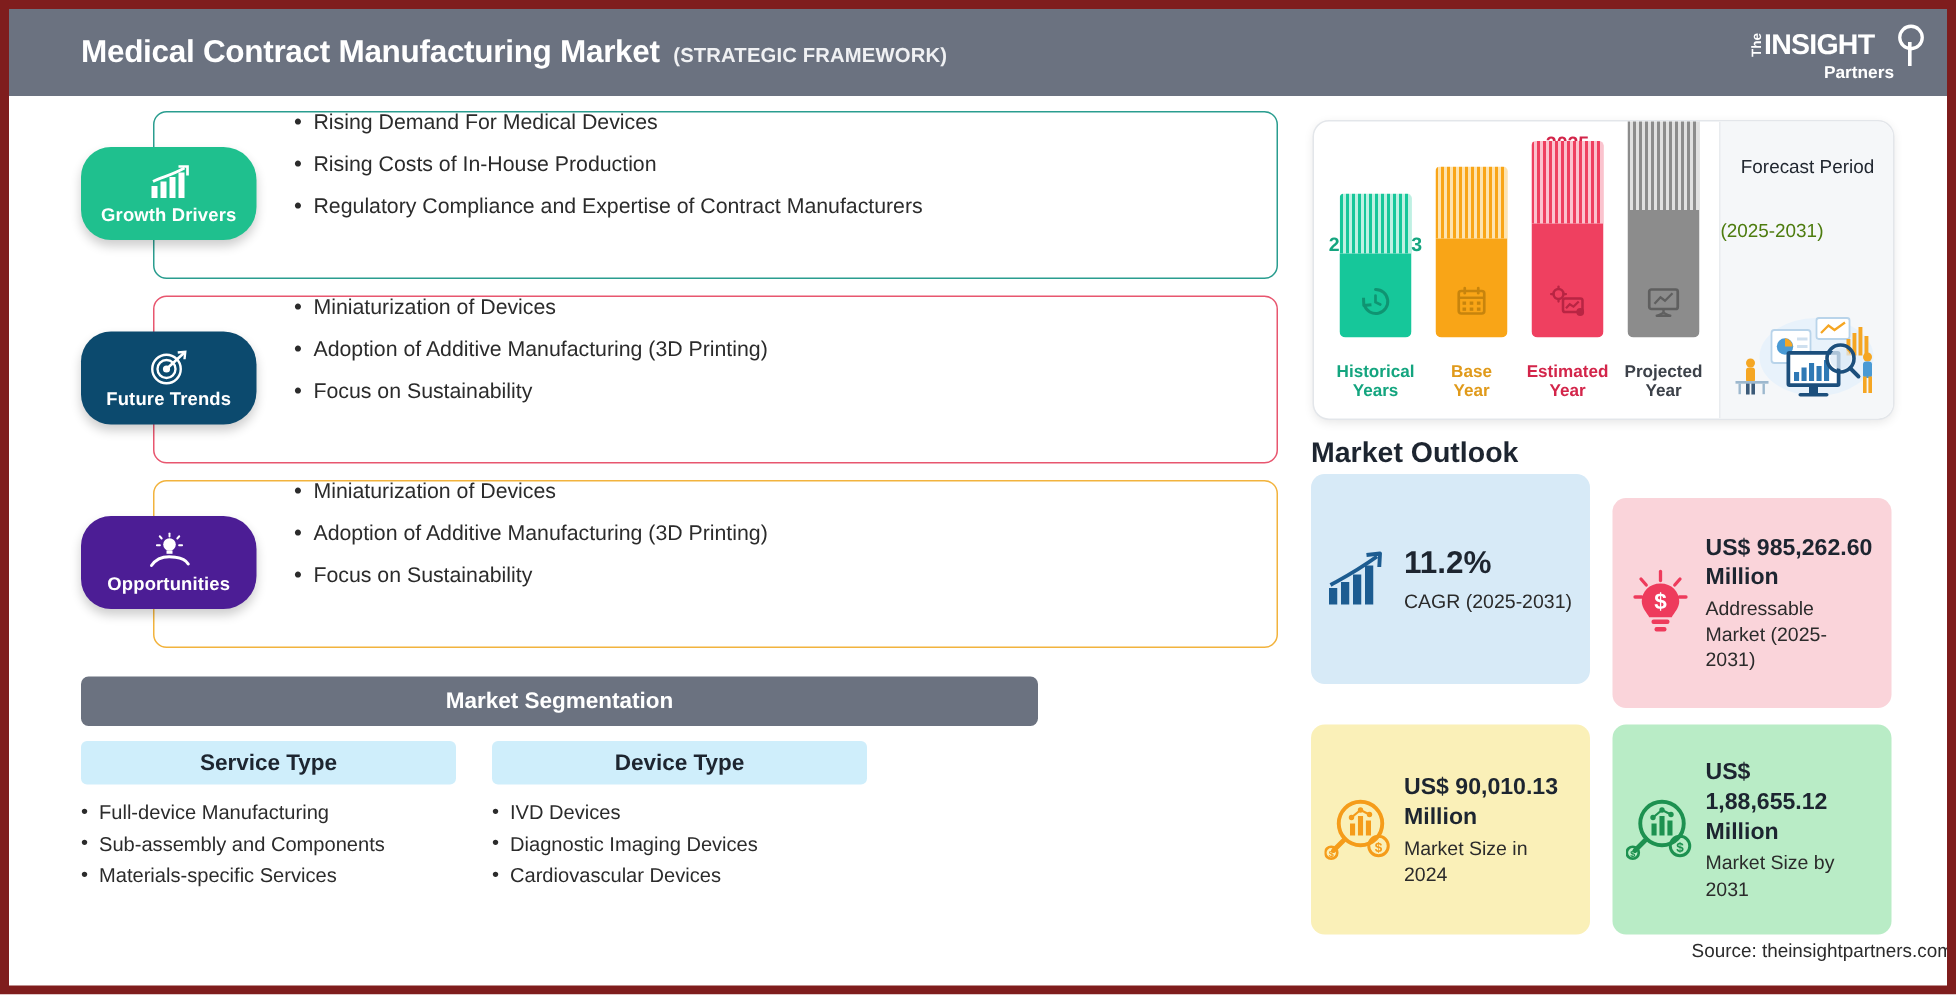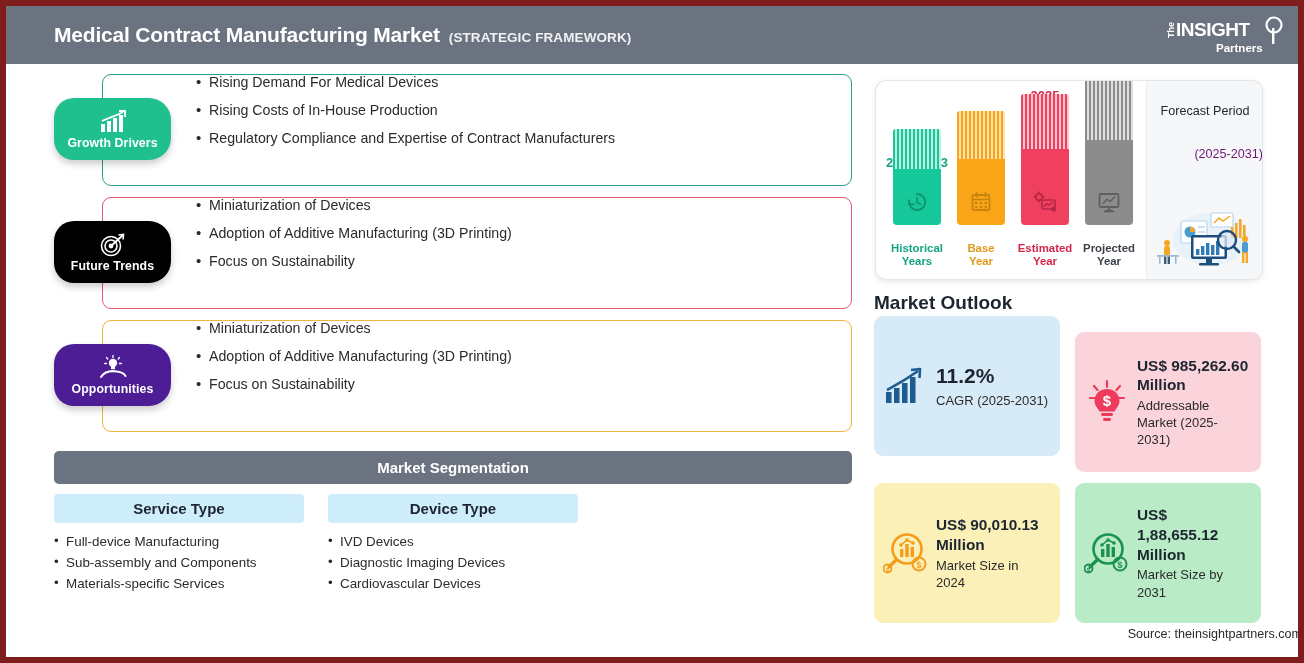--- a/index.html
+++ b/index.html
@@ -66,31 +66,31 @@
 
   
   .badge {
     position: absolute; left: -48px; width: 117px; height: 62px;
     border-radius: 18px 18px 18px 18px;
     display: flex; flex-direction: column; align-items: center; justify-content: center;
     box-shadow: 0 4px 7px rgba(0,0,0,0.20);
     z-index: 5;
   }
   .badge.green  { background: #1fc08e; border-radius: 20px 22px 22px 20px; }
-  .badge.red    { background: #000000; border-radius: 20px 22px 22px 20px; }
+  .badge.red    { background: #0c4a6e; border-radius: 20px 22px 22px 20px; }
   .badge.orange { background: #4c1d95; border-radius: 20px 22px 22px 20px; }
   .badge-icon { height: 26px; display: flex; align-items: center; justify-content: center; }
   .badge-label {
     color: #ffffff; font-size: 12.3px; font-weight: bold; margin-top: 1px;
     letter-spacing: 0.1px; white-space: nowrap;
   }
 
   
   #seg-header {
-    position: absolute; left: 48px; top: 387px; width: 798px; height: 33px;
+    position: absolute; left: 48px; top: 387px; width: 638px; height: 33px;
     background: #6b7280; border-radius: 5px;
     display: flex; align-items: center; justify-content: center;
   }
   #seg-header-label { color: #ffffff; font-size: 15px; font-weight: bold; }
 
   .seg-col { position: absolute; top: 430px; width: 250px; }
   #seg-col-0 { left: 48px; }
   #seg-col-1 { left: 322px; }
   .seg-col-head {
     width: 250px; height: 29px; background: #cfeefb; border-radius: 4px;
@@ -137,22 +137,22 @@
   }
   #forecast-panel {
     position: absolute; right: 0; top: 0; width: 116px; height: 198px;
     background: #f5f7f9; border-left: 1px solid #e9ecef;
   }
   #forecast-title {
     position: absolute; top: 22px; left: 0; width: 116px; text-align: center;
     font-size: 12.6px; color: #222831; line-height: 1.28; font-weight: normal;
   }
   #forecast-range {
-    position: absolute; top: 66px; left: 0; width: 116px; text-align: right;
-    font-size: 12.6px; color: #701a75;
+    position: absolute; top: 66px; left: 0; width: 116px; text-align: left;
+    font-size: 12.6px; color: #4d7c0f;
   }
   #forecast-illus { position: absolute; bottom: 6px; left: 4px; }
 
   
   #outlook-title {
     position: absolute; left: 8px; top: 228px; font-size: 19px;
     font-weight: bold; color: #1d2530;
   }
   .out-card {
     position: absolute; width: 186px; height: 140px; border-radius: 9px;

